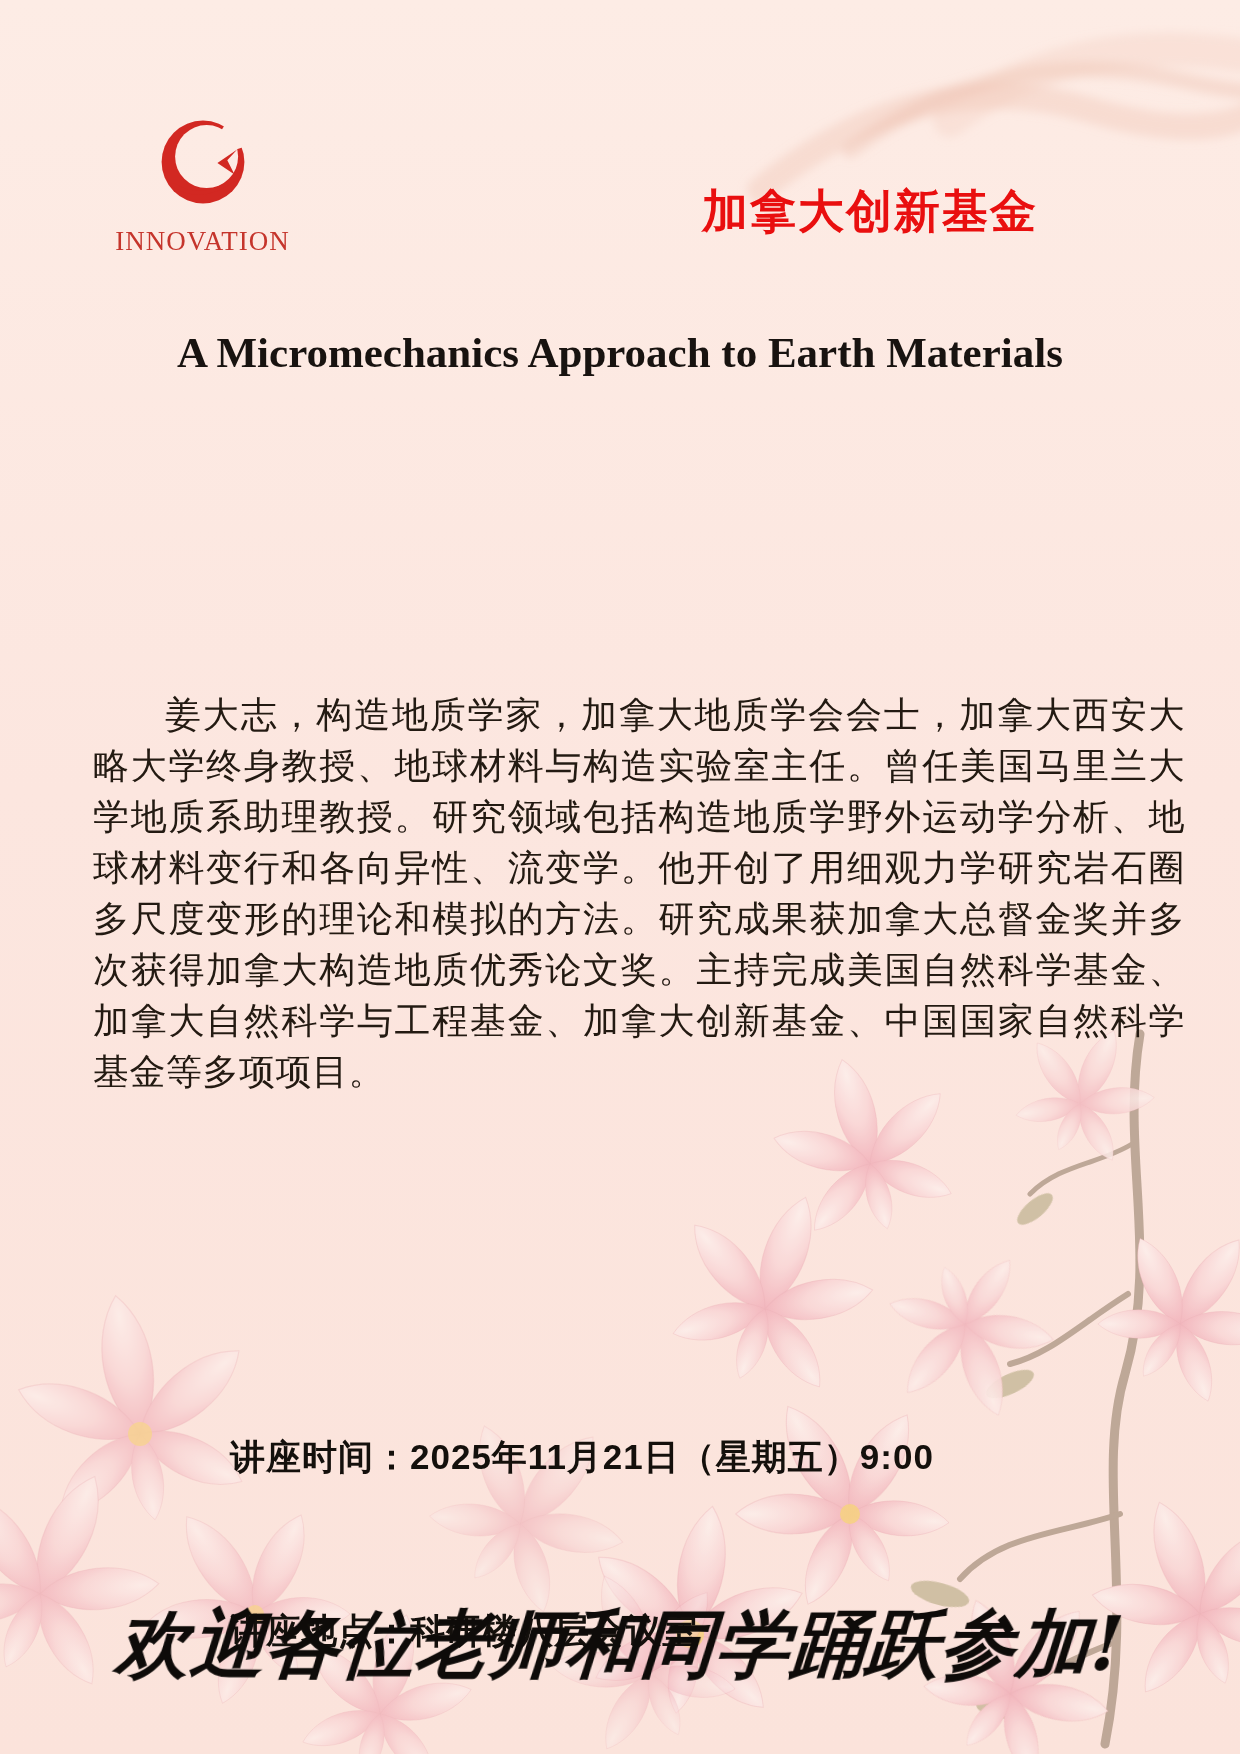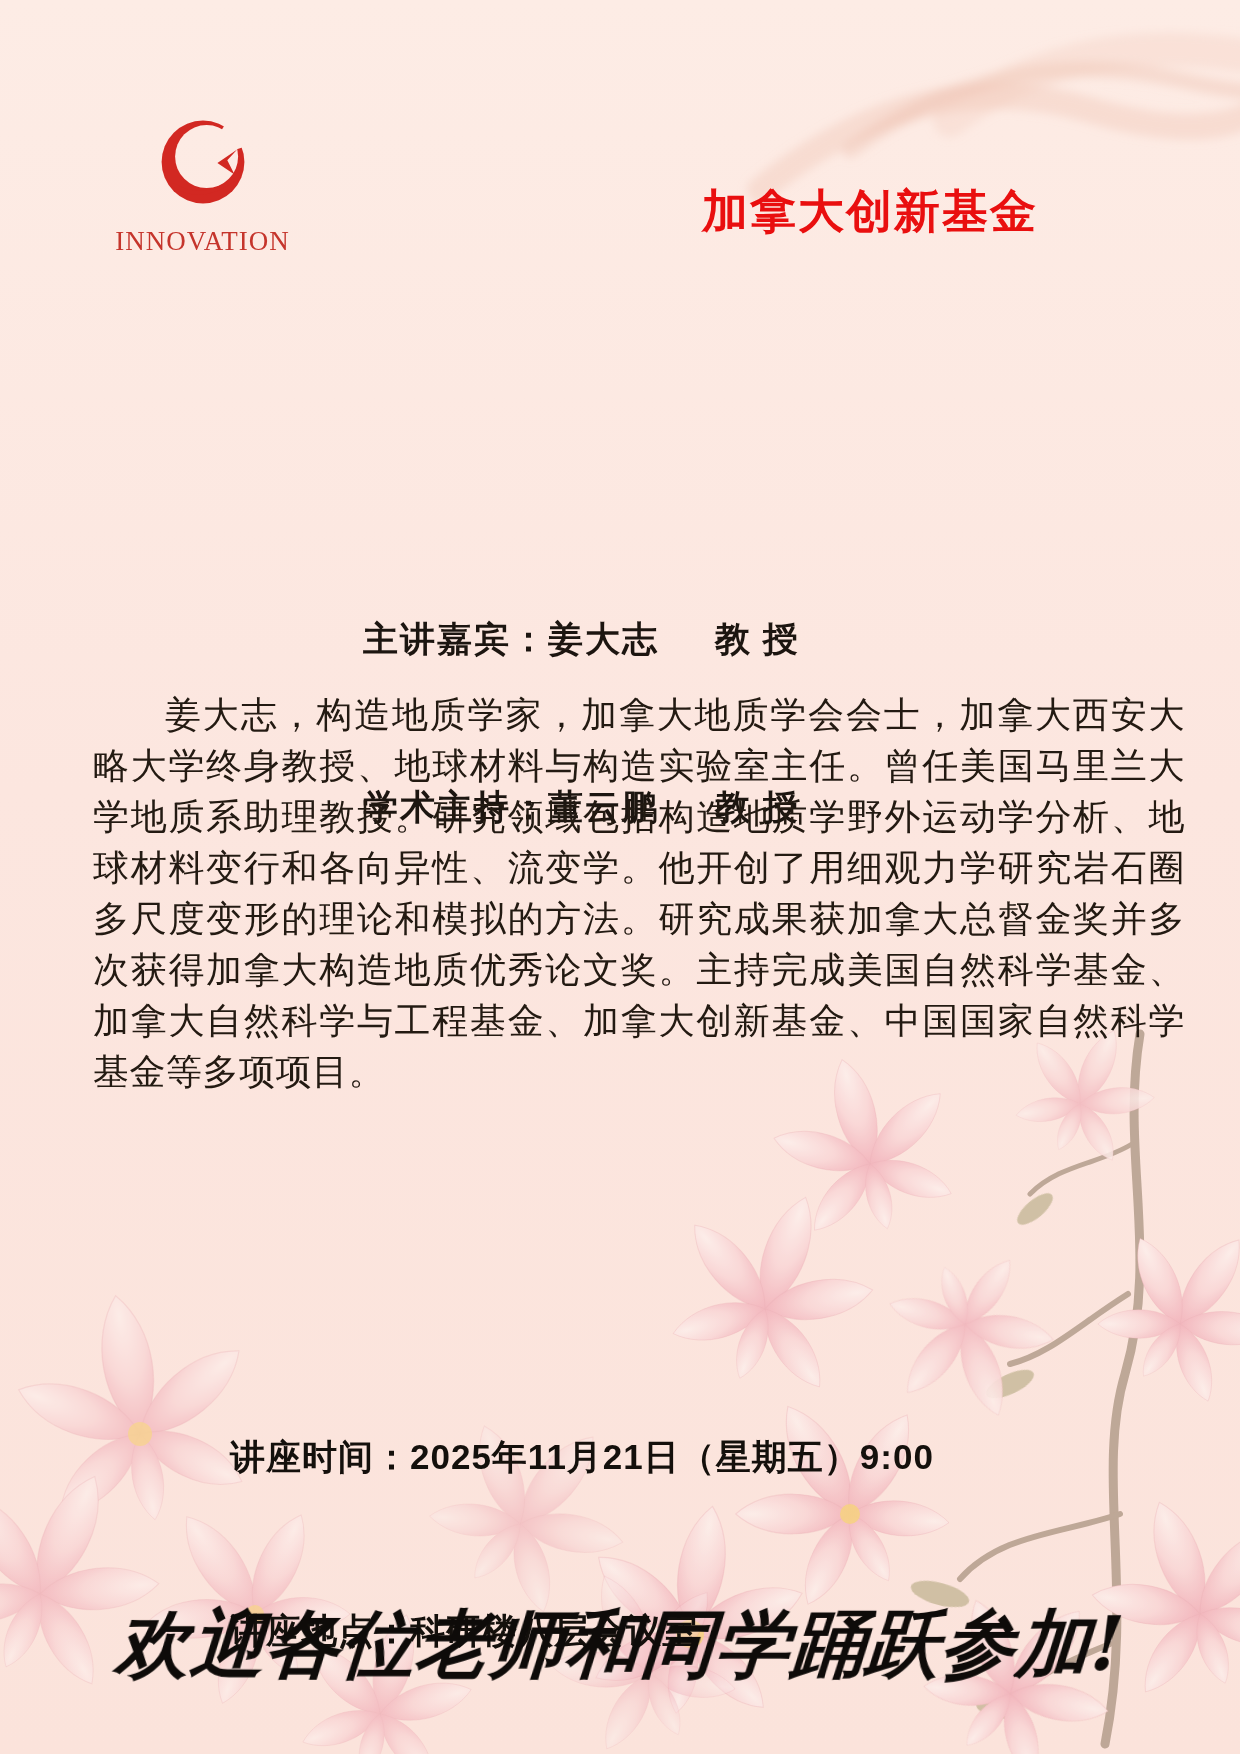--- a/index.html
+++ b/index.html
@@ -166,26 +166,22 @@
       </defs>
       <circle cx="60" cy="60" r="46" fill="#d22822" mask="url(#logocut)"></circle>
       <path d="M98,46 L76,61 L95,74 L87,58 Z" fill="#d22822"></path>
       <path d="M28,86 Q60,105 93,80" stroke="#d22822" stroke-width="4.5" fill="none" stroke-linecap="round"></path>
     </svg>
     <div class="logo-text">INNOVATION</div>
   </div>
 
   <div class="lecture-number">加拿大创新基金</div>
 
-  <h1 class="en-title"><br></h1>
+  <h1 class="en-title"><span>A Micromechanics Approach to Earth Materials</span><br></h1>
 
-  <div class="speakers">
-    <div><span>主讲嘉宾：</span><span>姜大志</span><span class="degree">教 授</span></div>
-    <div><span>学术主持：</span><span>董云鹏</span><span class="degree">教 授</span></div>
-  </div>
 
   <p class="bio">姜大志，构造地质学家，加拿大地质学会会士，加拿大西安大略大学终身教授、地球材料与构造实验室主任。曾任美国马里兰大学地质系助理教授。研究领域包括构造地质学野外运动学分析、地球材料变行和各向异性、流变学。他开创了用细观力学研究岩石圈多尺度变形的理论和模拟的方法。研究成果获加拿大总督金奖并多次获得加拿大构造地质优秀论文奖。主持完成美国自然科学基金、加拿大自然科学与工程基金、加拿大创新基金、中国国家自然科学基金等多项项目。</p>
 
   <div class="details">
     <span class="row"><span>讲座时间：</span><span>2025年11月21日（星期五）9:00</span></span>
     <span class="row"><span>讲座地点：</span><span>科研楼八层会议室</span></span>
     
     
   </div>
 

